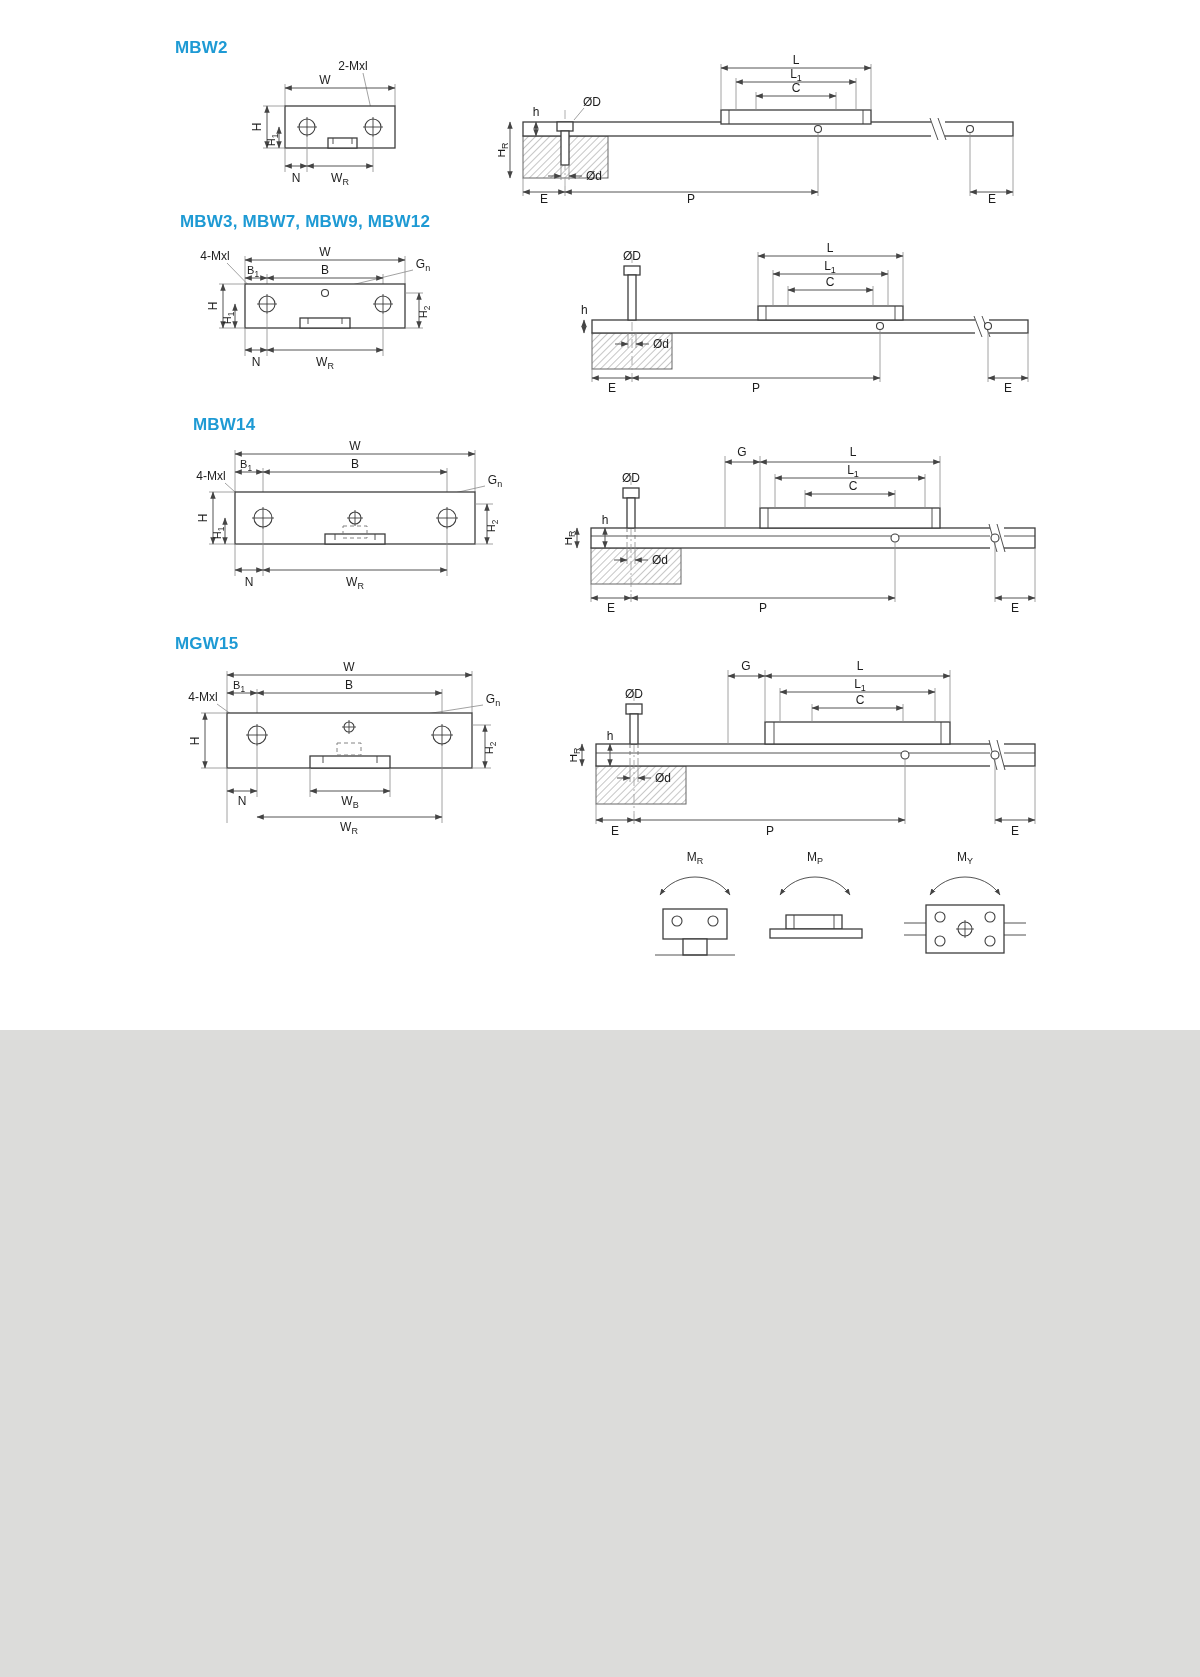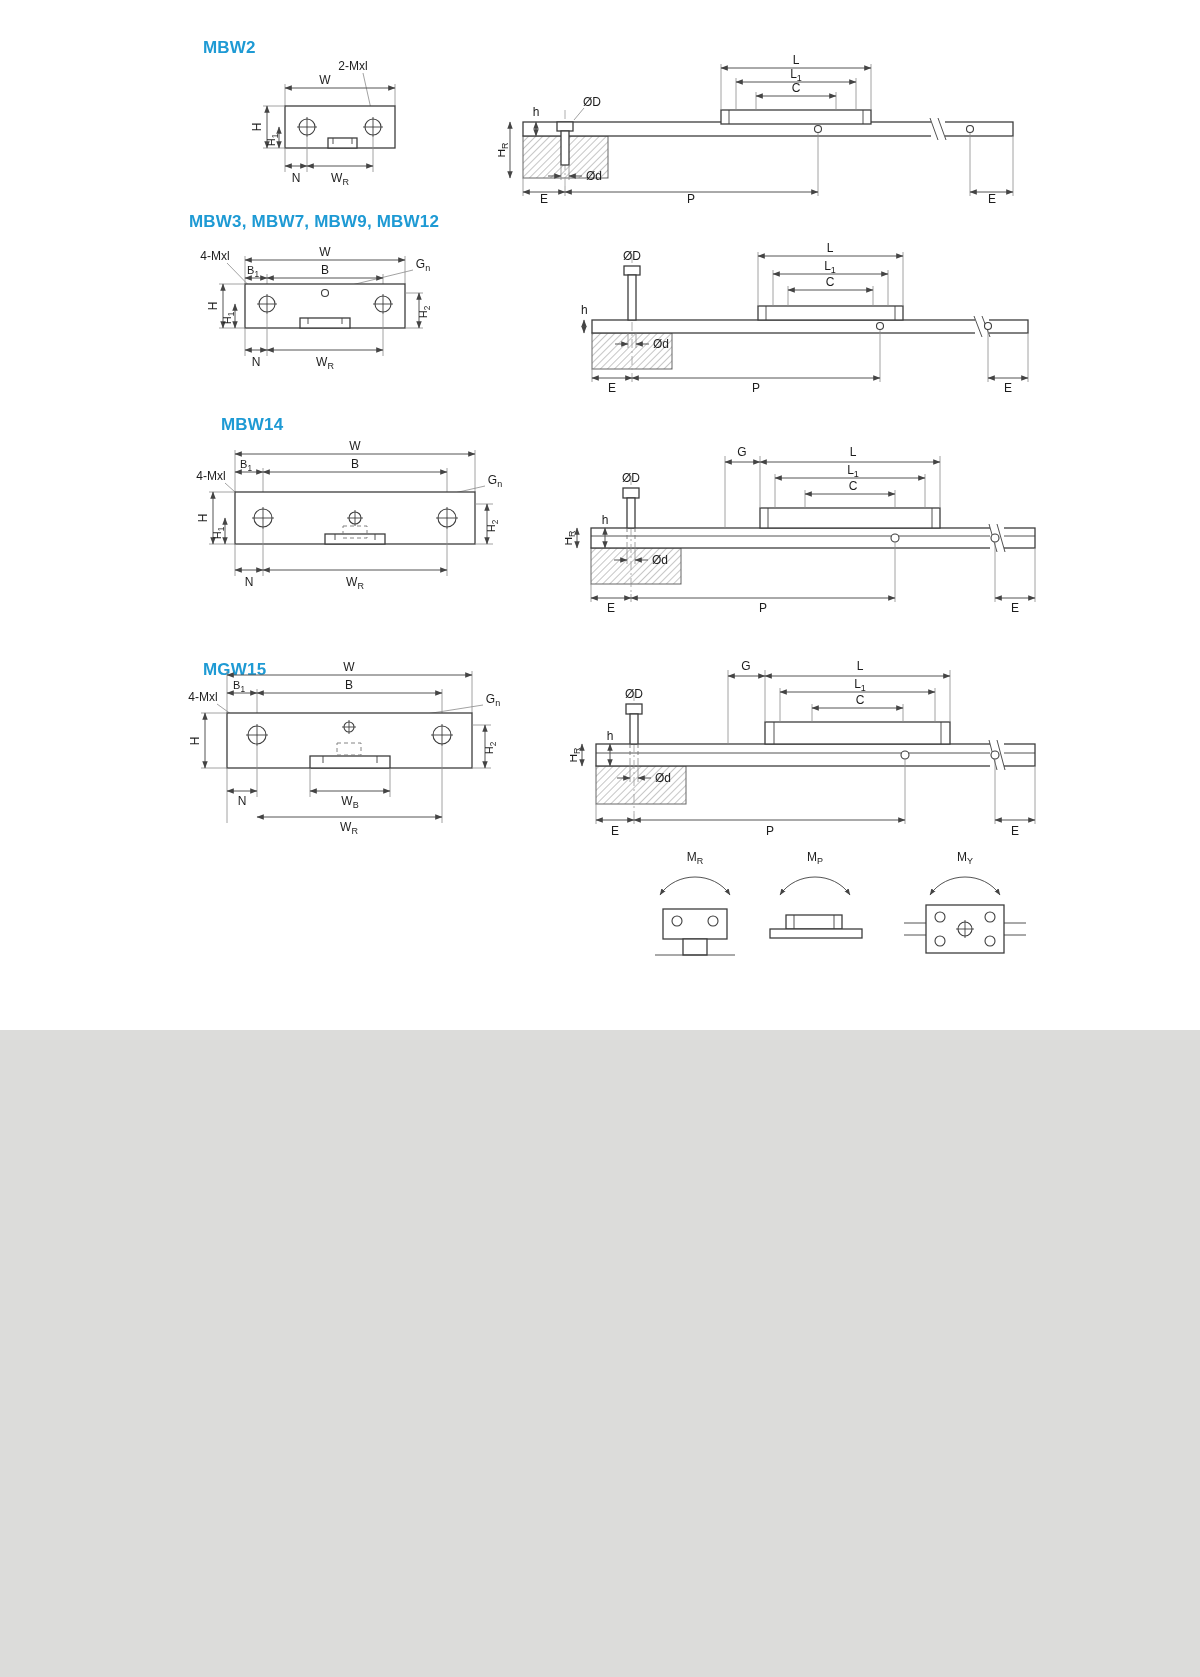--- a/index.html
+++ b/index.html
@@ -1,19 +1,19 @@
 <!DOCTYPE html>
 <html><head>
 <meta charset="utf-8">
 <style>
   html,body{margin:0;padding:0;background:#fff;}
   .page{position:relative;width:1200px;height:1677px;background:#ffffff;overflow:hidden;
         font-family:"Liberation Sans","DejaVu Sans",sans-serif;}
   
-  .sec-title{position:absolute;color:#1e9ad4;font-weight:bold;font-size:17px;letter-spacing:.2px;margin-left:28px;}
+  .sec-title{position:absolute;color:#1e9ad4;font-weight:bold;font-size:17px;letter-spacing:.2px;}
   
   svg text{font-family:"Liberation Sans","DejaVu Sans",sans-serif;font-size:12px;fill:#1d1d1d;}
   svg text.sm{font-size:11px;}
   svg .o{fill:#ffffff;stroke:#3e3e3e;stroke-width:1.3;}
   svg .t{fill:none;stroke:#3e3e3e;stroke-width:0.9;}
   svg .d{stroke:#555;stroke-width:1;}
   svg .e{stroke:#8a8a8a;stroke-width:0.8;}
   svg .cl{stroke:#999;stroke-width:0.8;stroke-dasharray:9 3 2 3;fill:none;}
   svg .dash{stroke:#777;stroke-width:0.9;stroke-dasharray:4 3;fill:none;}
   svg .hole{fill:#fff;stroke:#3e3e3e;stroke-width:1.1;}
@@ -31,23 +31,23 @@
       <marker id="arr" viewBox="0 0 10 10" refX="8.5" refY="5" markerWidth="8" markerHeight="8" orient="auto-start-reverse">
         <path d="M0,1.6 L9,5 L0,8.4 z" fill="#444"></path>
       </marker>
       <pattern id="hatch" width="5" height="5" patternUnits="userSpaceOnUse" patternTransform="rotate(45)">
         <line x1="0" y1="0" x2="0" y2="5" stroke="#8d8d8d" stroke-width="1"></line>
       </pattern>
     </defs>
   </svg>
 
   <div class="sec-title" style="left:175px;top:38px">MBW2</div>
-  <div class="sec-title" style="left:161px;top:212px">MBW3, MBW7, MBW9, MBW12</div>
+  <div class="sec-title" style="left:180px;top:212px">MBW3, MBW7, MBW9, MBW12</div>
   <div class="sec-title" style="left:193px;top:415px">MBW14</div>
-  <div class="sec-title" style="left:175px;top:660px">MGW15</div>
+  <div class="sec-title" style="left:175px;top:634px">MGW15</div>
 
   <svg style="position:absolute;left:225px;top:56px" width="235" height="150" viewBox="0 0 235 150">
     <text class="lb" x="128" y="14"><tspan>2-Mxl</tspan></text>
     <line class="e" x1="138" y1="17" x2="148" y2="62"></line>
     <line class="e" x1="60" y1="50" x2="60" y2="28"></line>
       <line class="e" x1="170" y1="50" x2="170" y2="28"></line>
     <line class="d" x1="60" y1="32" x2="170" y2="32" marker-start="url(#arr)" marker-end="url(#arr)"></line>
     <text class="lb" x="100" y="28"><tspan>W</tspan></text>
     <rect class="o" x="60" y="50" width="110" height="42"></rect>
     <rect class="o" x="103" y="82" width="29" height="10"></rect>

